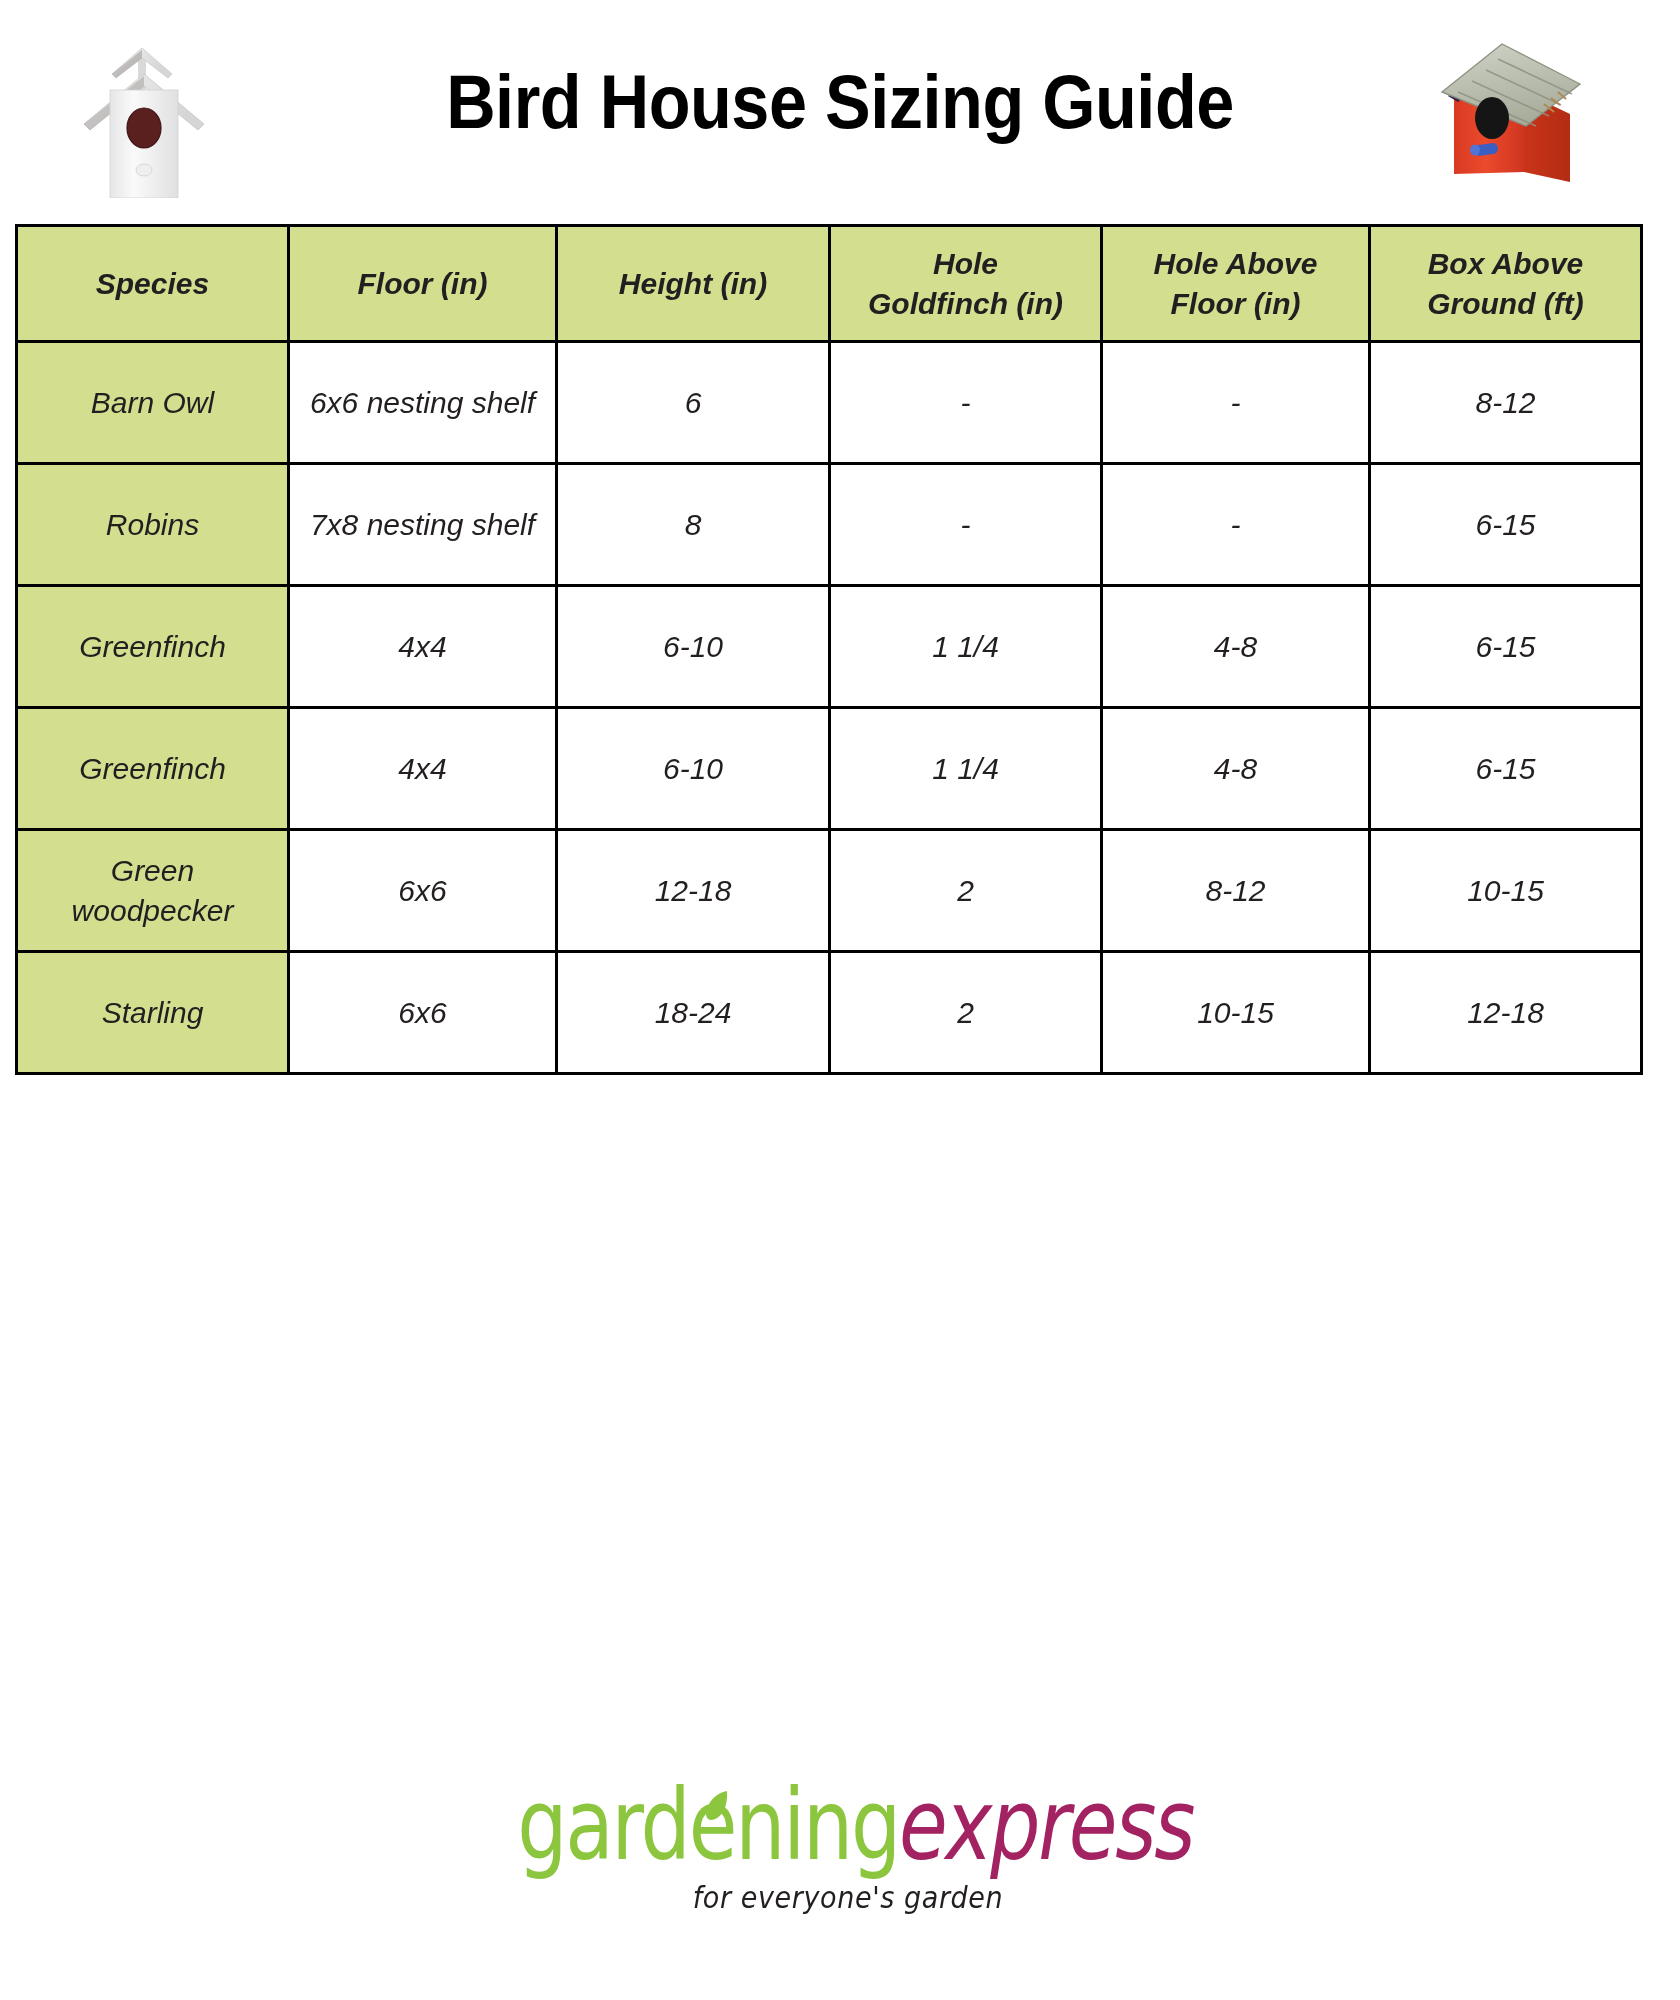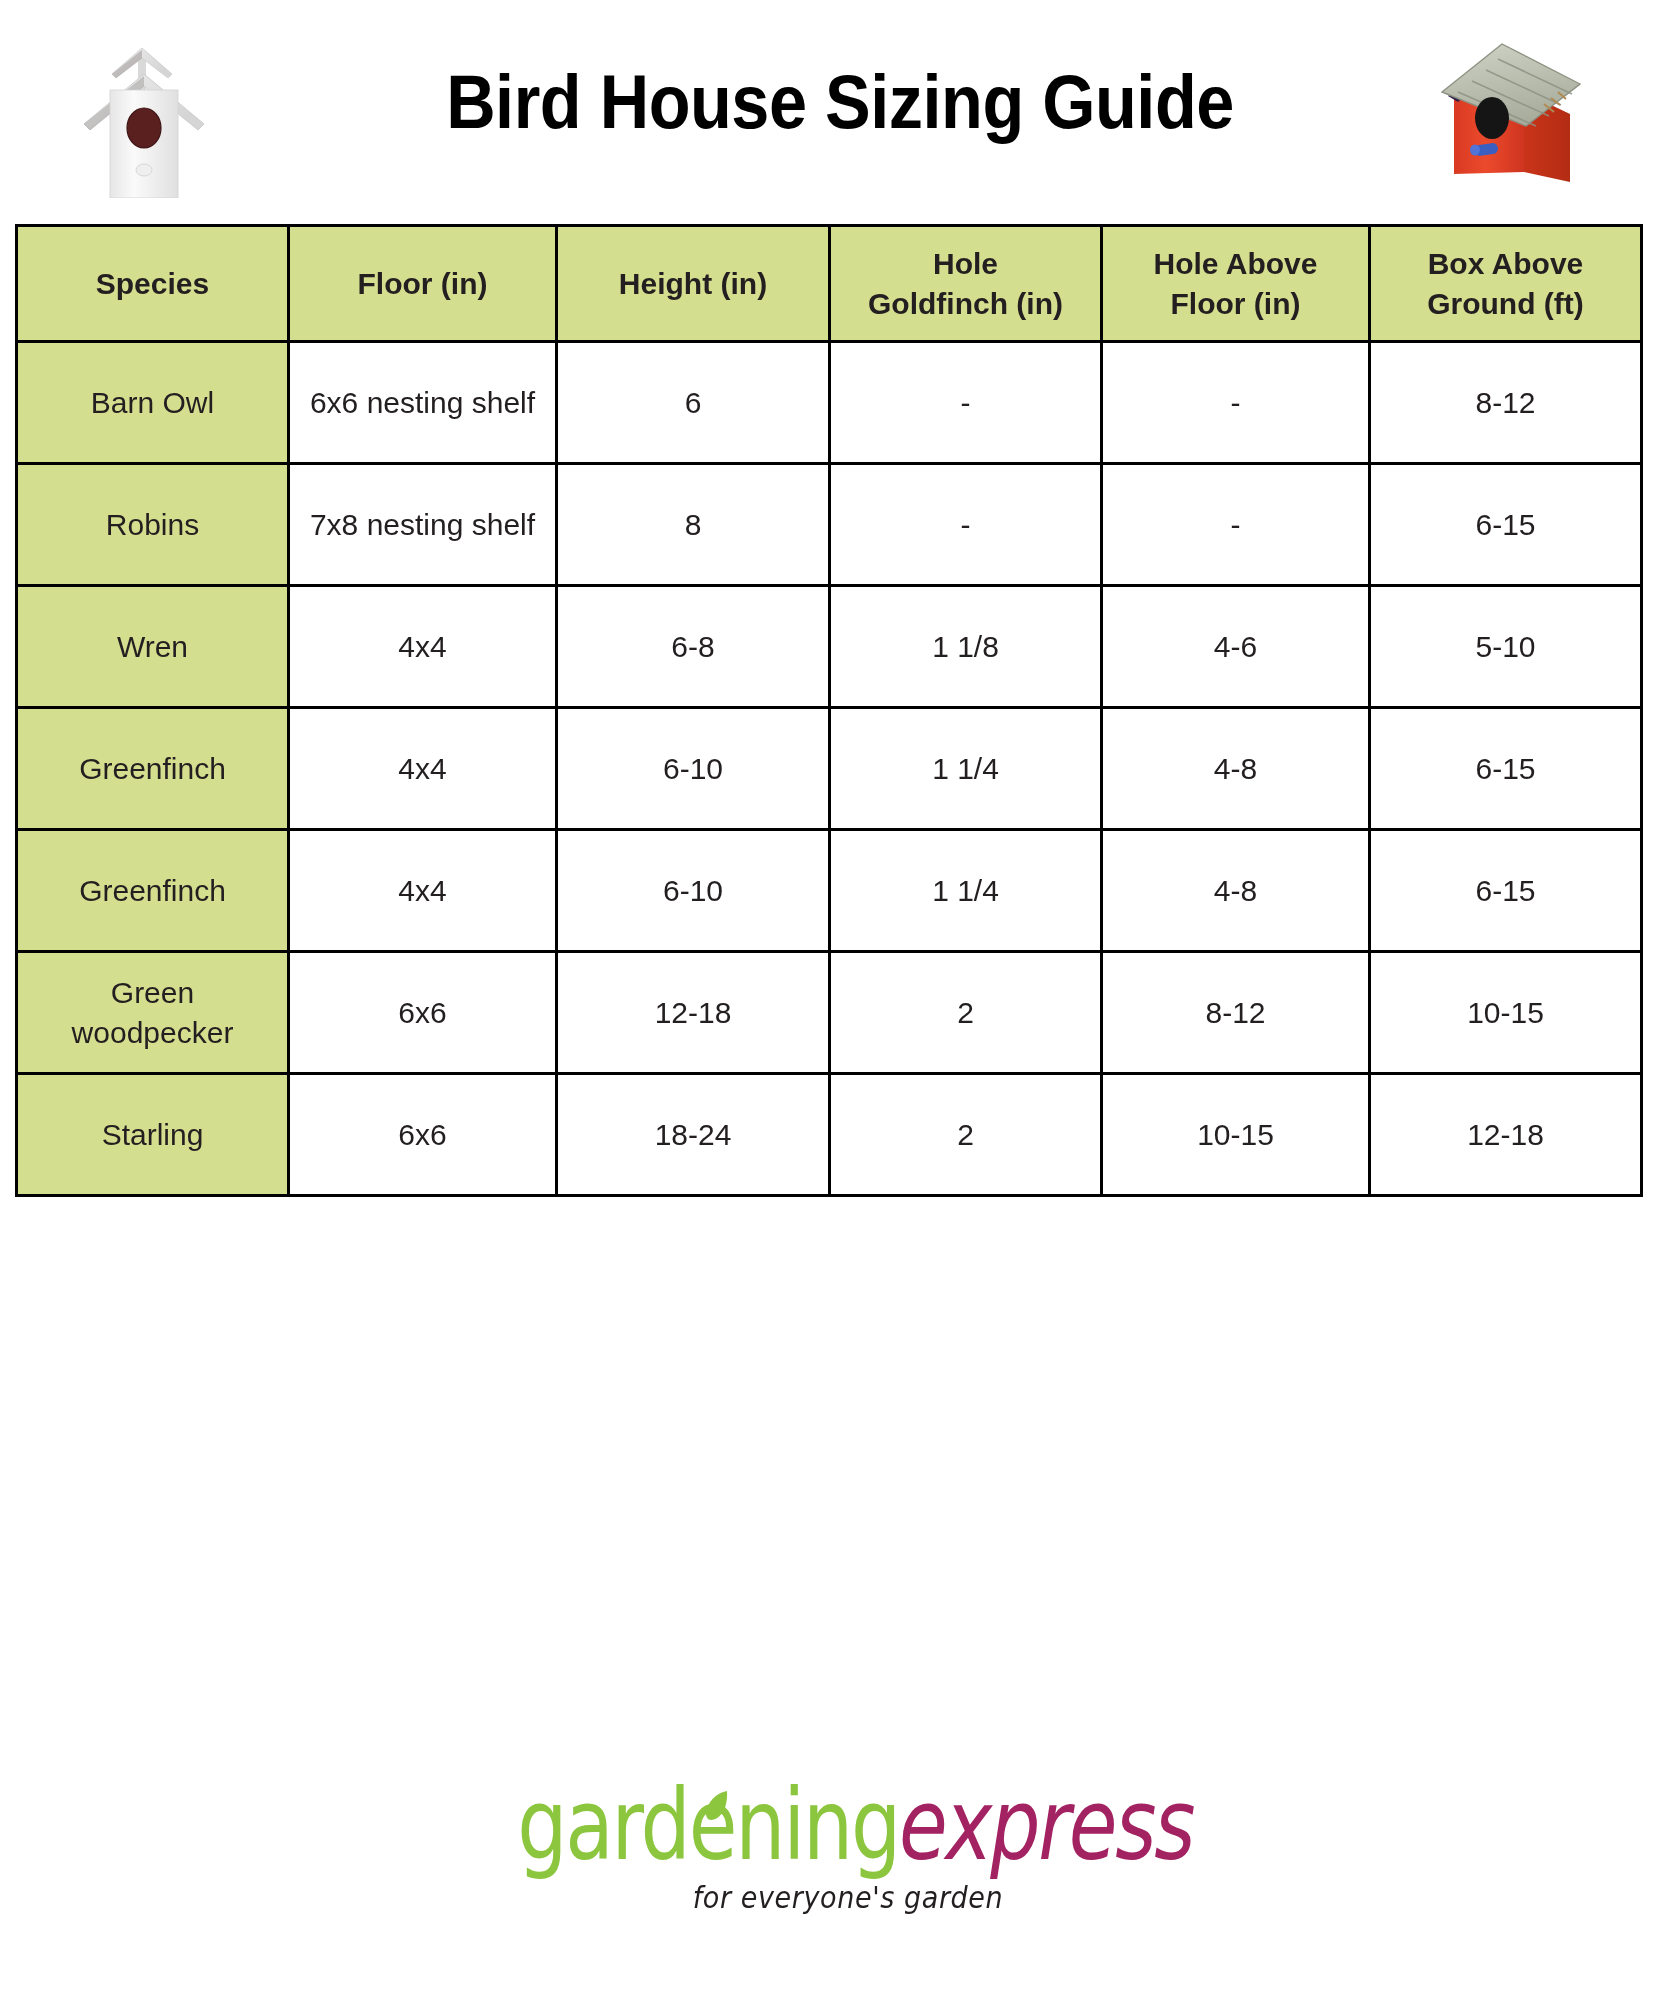--- a/index.html
+++ b/index.html
@@ -62,20 +62,21 @@
   }
 
   
   #sizing-table {
     position: absolute;
     left: 15px;
     top: 224px;
     width: 1625px;
     border-collapse: collapse;
     table-layout: fixed;
+    font-style: italic;
   }
 
   #sizing-table col.c-species { width: 272px; }
   #sizing-table col.c-floor   { width: 268px; }
   #sizing-table col.c-height  { width: 273px; }
   #sizing-table col.c-hole    { width: 272px; }
   #sizing-table col.c-above   { width: 268px; }
   #sizing-table col.c-ground  { width: 272px; }
 
   #sizing-table th,
@@ -309,28 +310,20 @@
         <td>-</td>
         <td>8-12</td>
       </tr>
       <tr>
         <td class="species-cell">Robins</td>
         <td>7x8 nesting shelf</td>
         <td>8</td>
         <td>-</td>
         <td>-</td>
         <td>6-15</td>
-      </tr>
-      <tr>
-        <td class="species-cell">Wren</td>
-        <td>4x4</td>
-        <td>6-8</td>
-        <td>1 1/8</td>
-        <td>4-6</td>
-        <td>5-10</td>
       </tr>
       <tr>
         <td class="species-cell">Greenfinch</td>
         <td>4x4</td>
         <td>6-10</td>
         <td>1 1/4</td>
         <td>4-8</td>
         <td>6-15</td>
       </tr>
       <tr>

